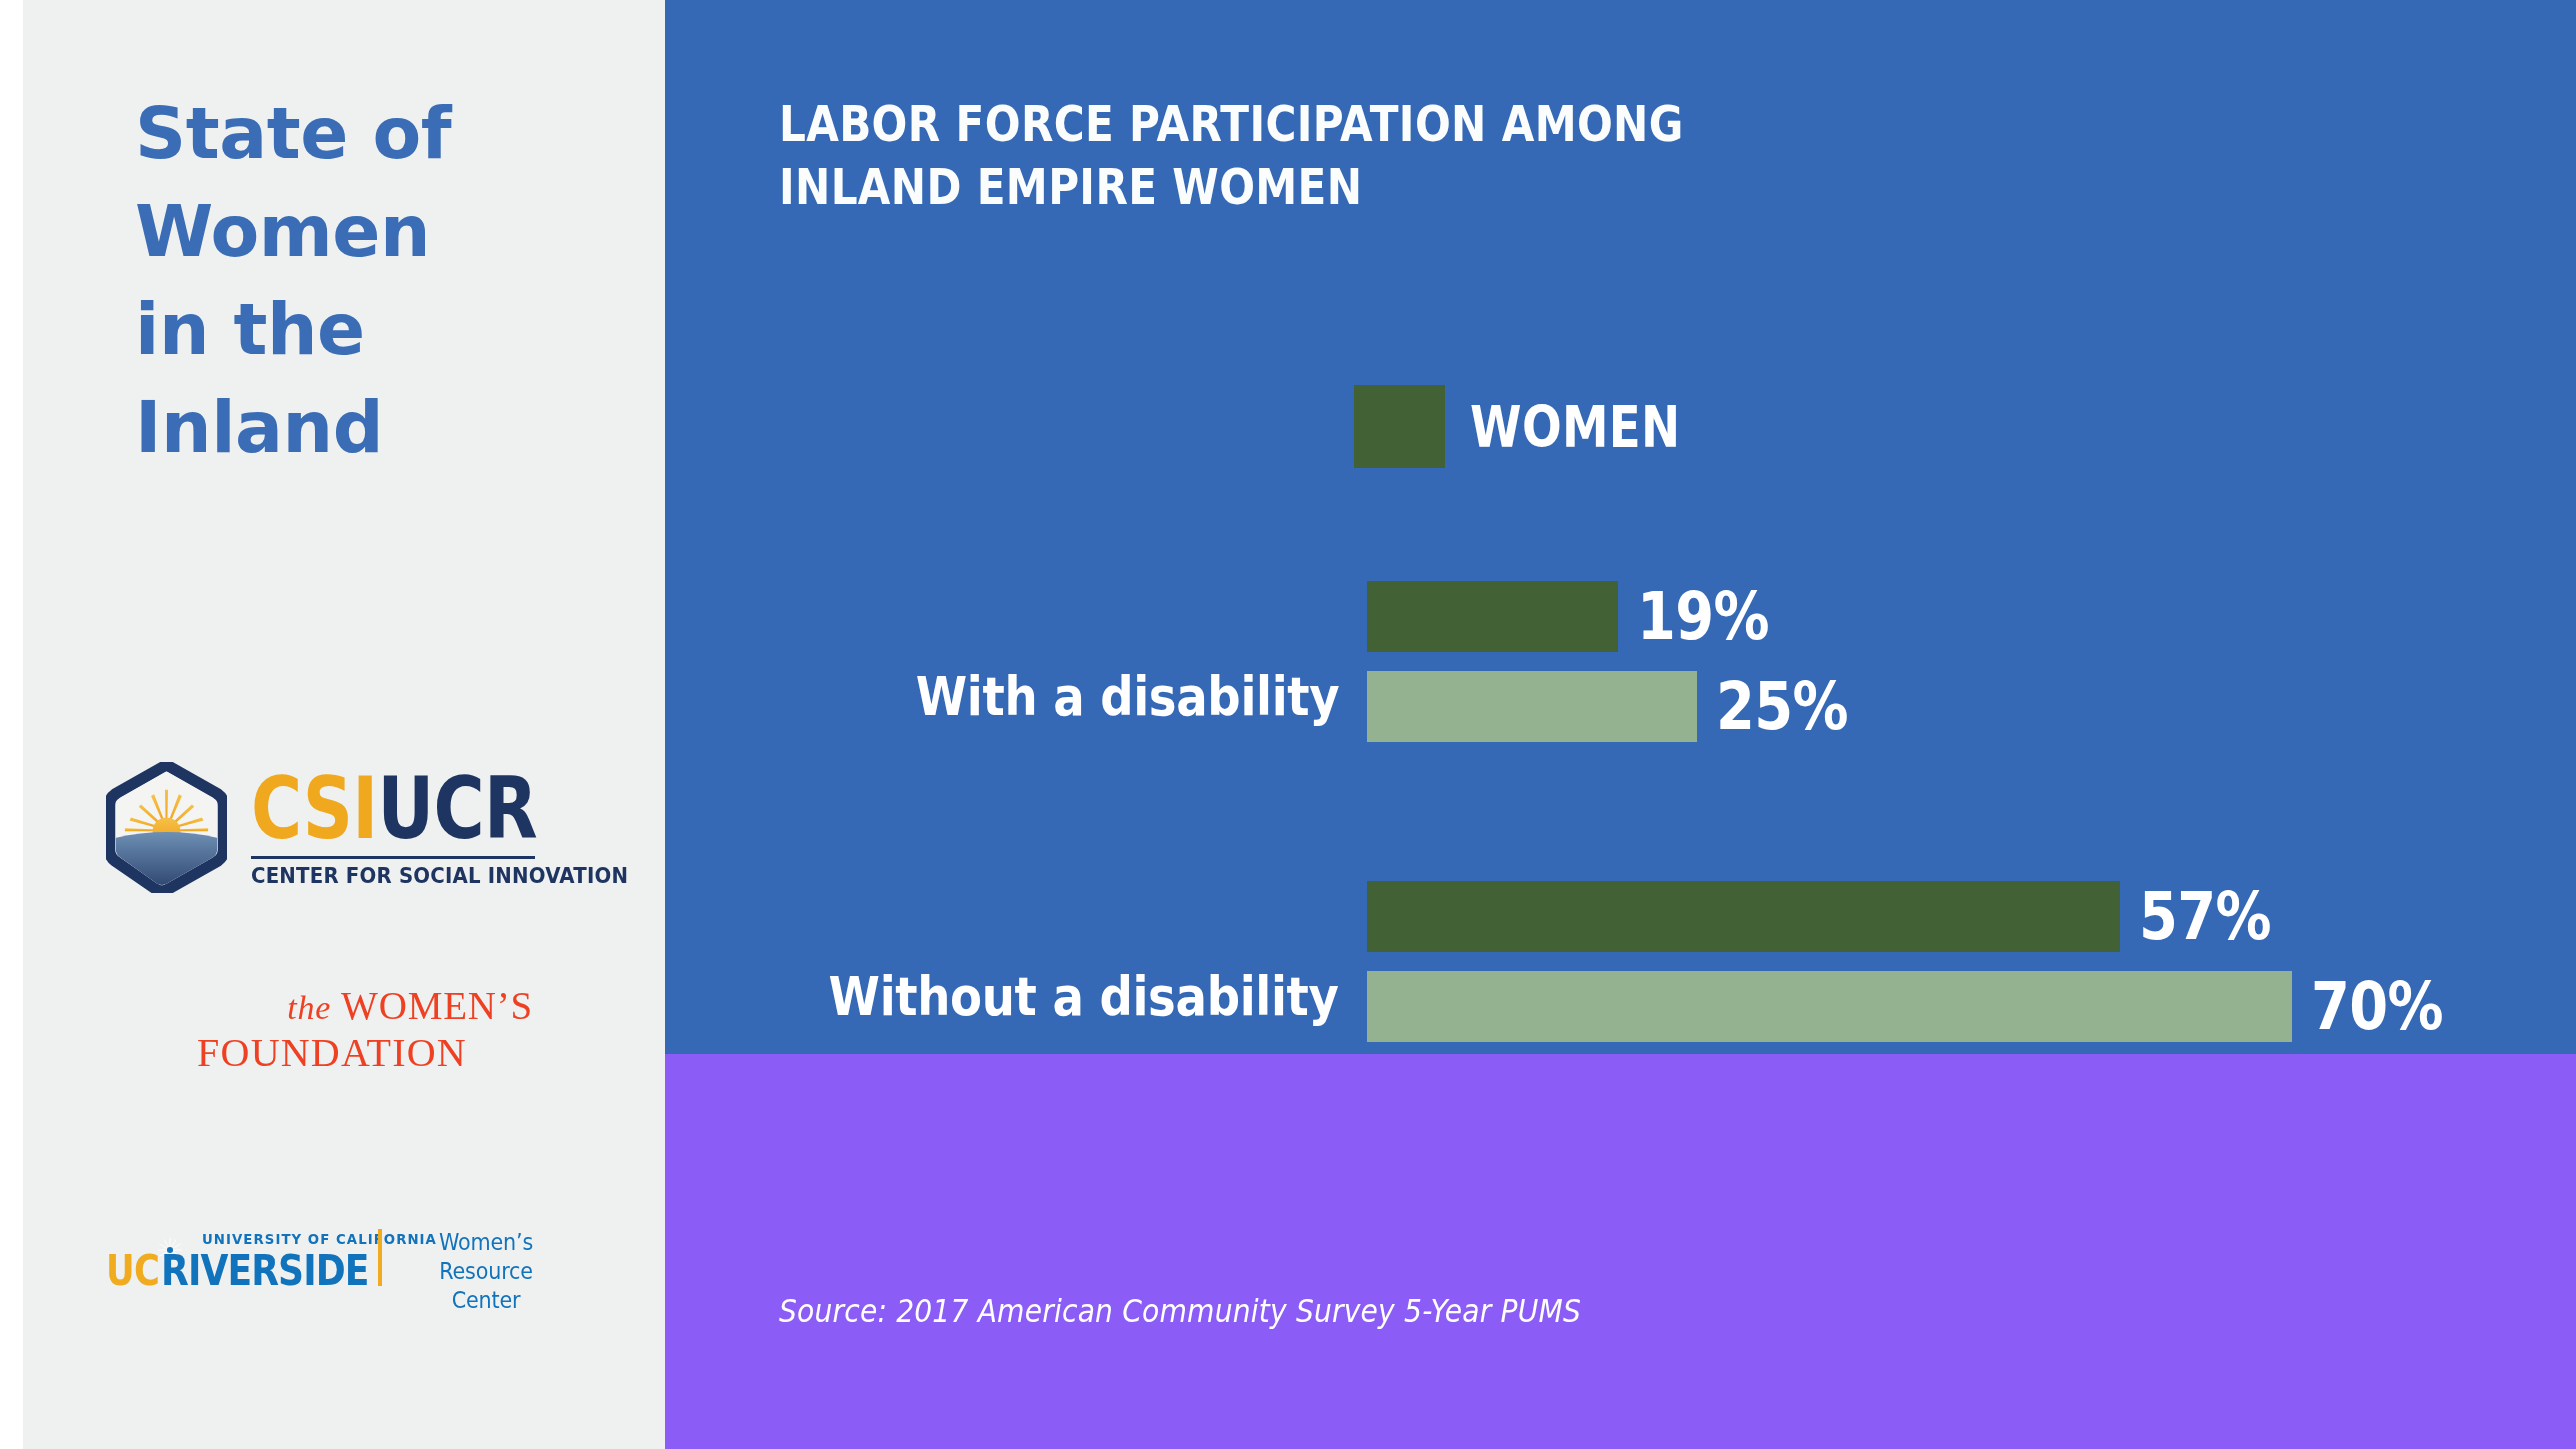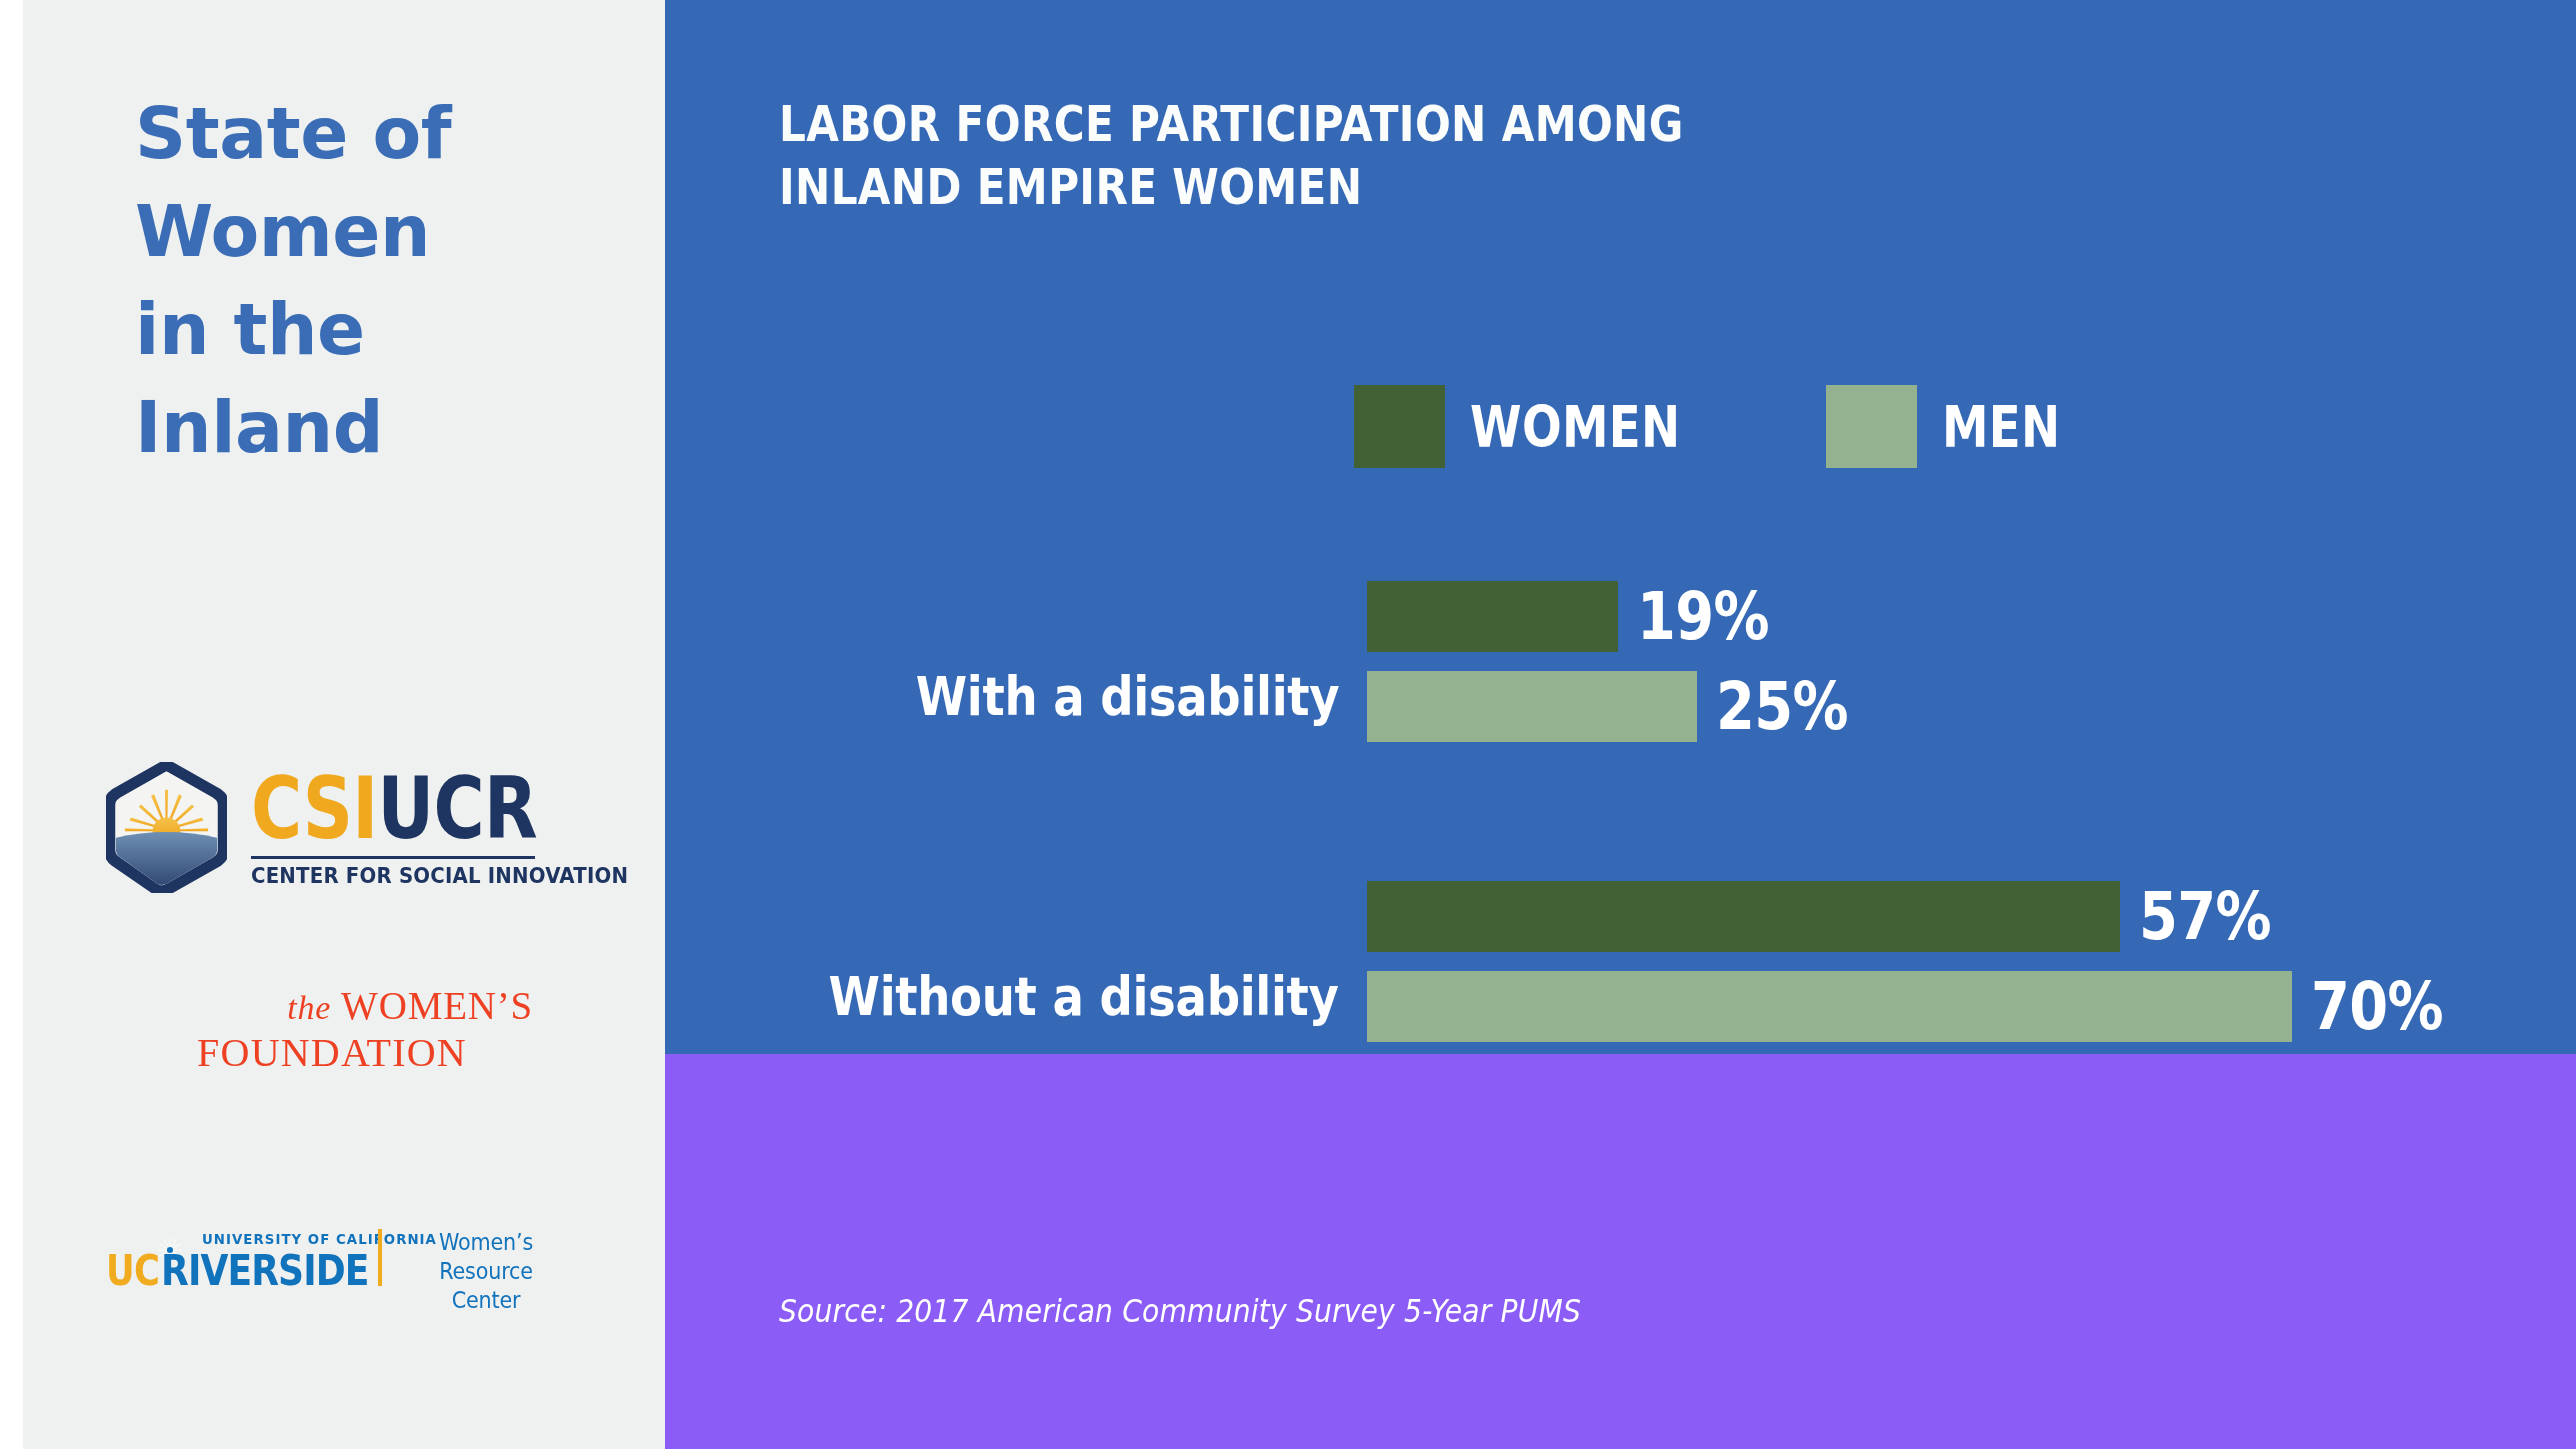--- a/index.html
+++ b/index.html
@@ -390,24 +390,20 @@
       <span>LABOR FORCE PARTICIPATION AMONG</span>
       <span>INLAND EMPIRE WOMEN</span>
     </div>
 
     <div class="legend">
       <div class="legend-item">
         <div class="legend-swatch" style="background:#426236"></div>
         <div class="legend-label">WOMEN</div>
       </div>
       <div class="legend-gap"></div>
-      <div class="legend-item">
-        <div class="legend-swatch" style="background:#95b290"></div>
-        <div class="legend-label">MEN</div>
-      </div>
     </div>
 
     <div class="plot">
 
       <div class="group" style="top:0">
         <div class="group-label" style="top:666px">With a disability</div>
         <div class="barrow" style="top:581px">
           <div class="bar" id="bar-w0" style="background: rgb(66, 98, 54); width: 251px;"></div>
           <div class="bar-value">19%</div>
         </div>

